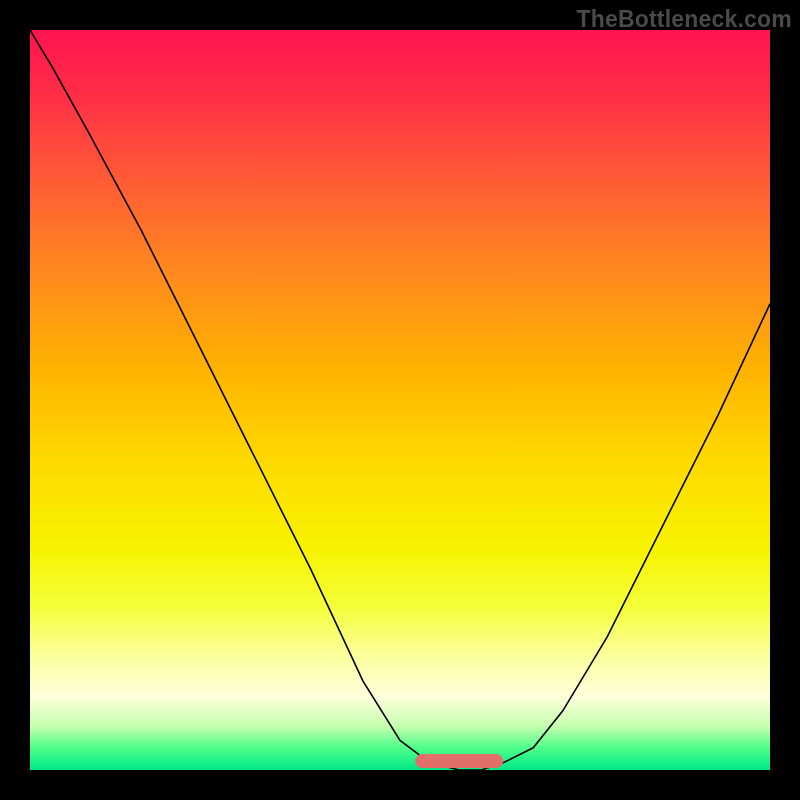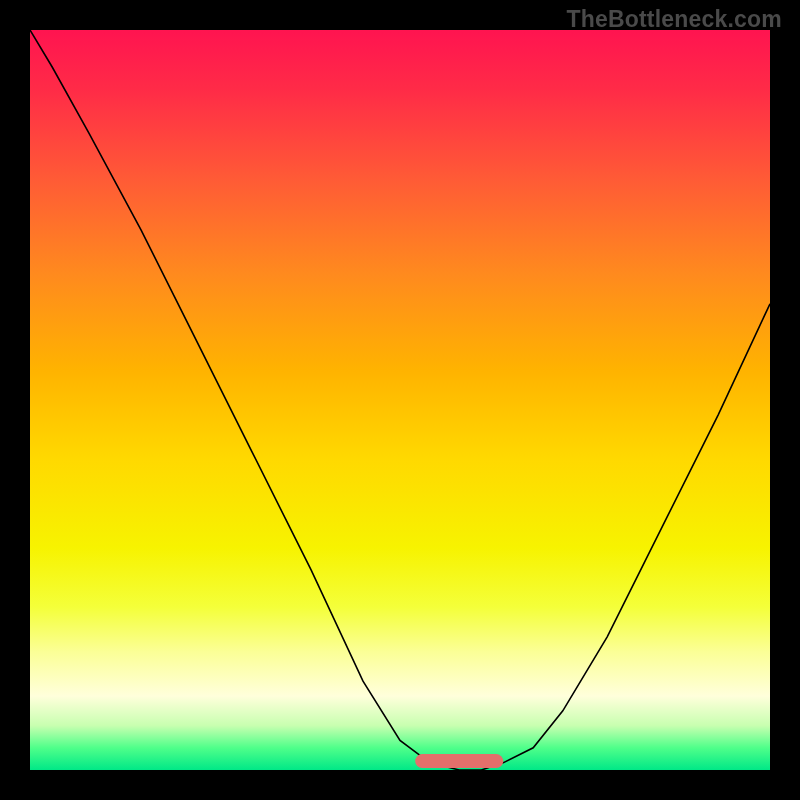--- a/index.html
+++ b/index.html
@@ -7,21 +7,21 @@
     width: 800px;
     height: 800px;
     background: #000;
     position: relative;
     font-family: Arial, Helvetica, sans-serif;
     overflow: hidden;
   }
   .watermark {
     position: absolute;
     top: 6px;
-    right: 18px;
+    right: 8px;
     color: #4a4a4a;
     font-size: 23px;
     font-weight: 600;
     letter-spacing: 0.2px;
     z-index: 3;
   }
   .plot-area {
     position: absolute;
     left: 30px;
     top: 30px;

